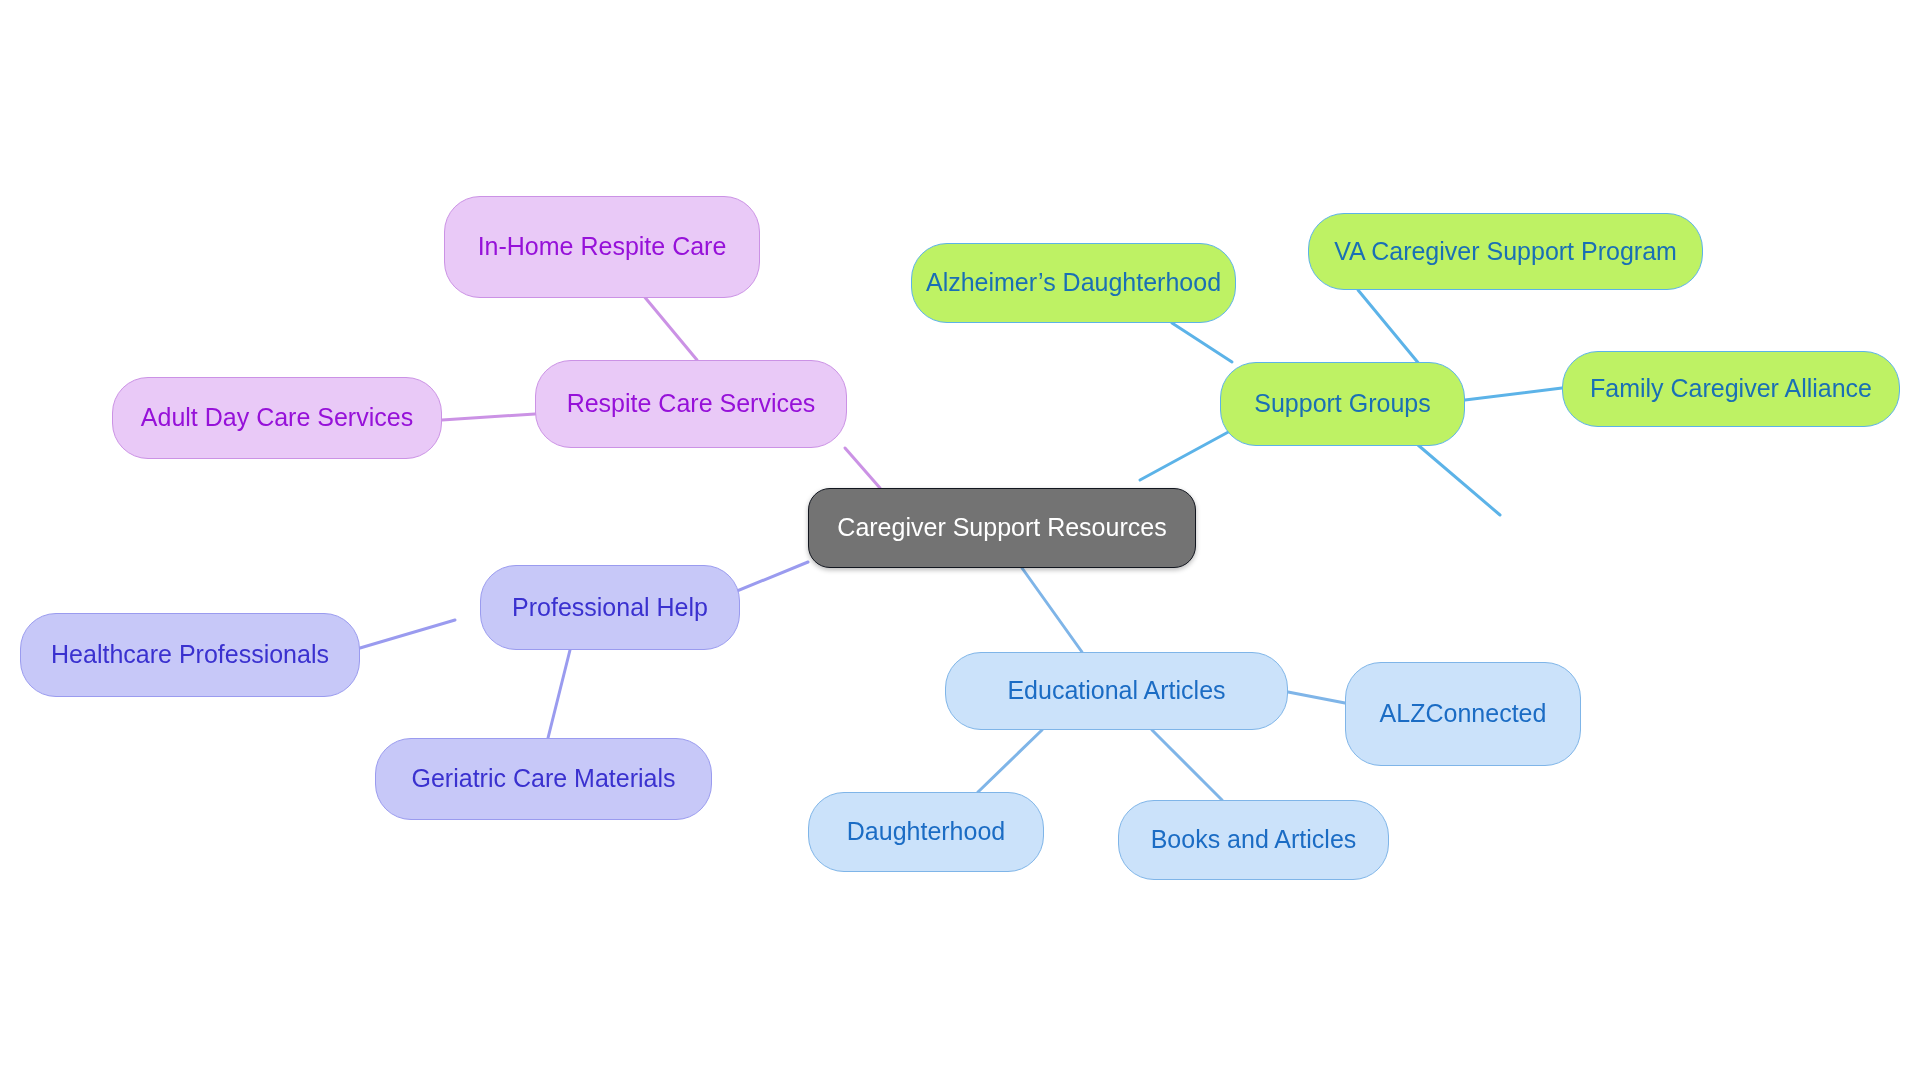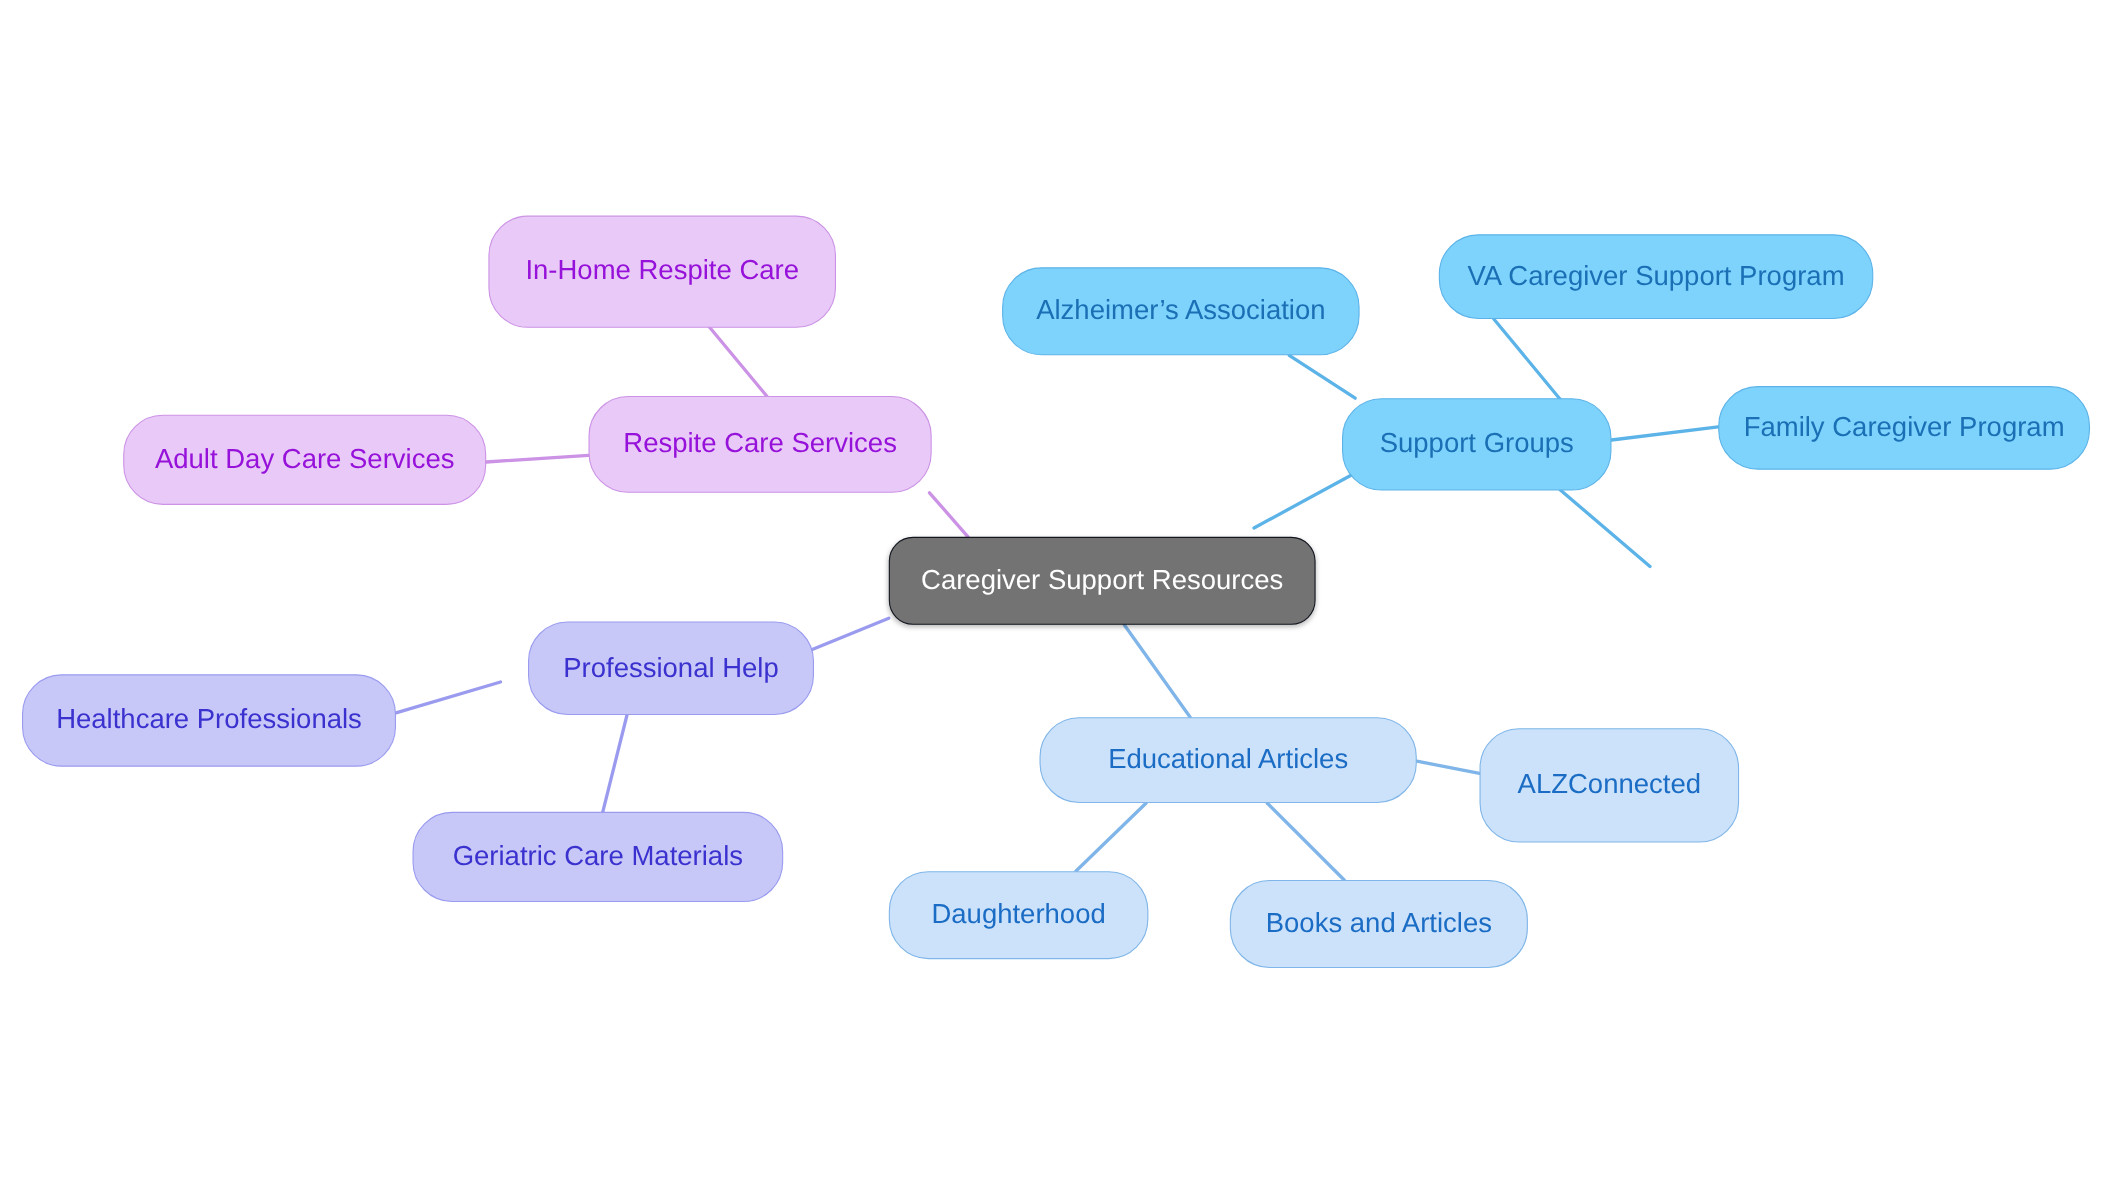--- a/index.html
+++ b/index.html
@@ -48,21 +48,21 @@
   .n-root {
     background: #737373;
     border-color: #12161f;
     color: #ffffff;
     border-radius: 22px;
     font-size: 25px;
     box-shadow: 0 2px 5px rgba(0,0,0,0.28);
   }
   
   .n-blue {
-    background: #7dd3fc;
+    background: #bef264;
     border-color: #5cb3e8;
     color: #1a6fb5;
     border-radius: 36px;
     font-size: 25px;
   }
   
   .n-lblue {
     background: #cbe2fa;
     border-color: #7fb5e8;
     color: #1b6cc4;
@@ -140,29 +140,29 @@
 
   <div class="node n-violet" style="left:112px; top:377px; width:330px; height:82px;">
     <span class="node-label">Adult Day Care Services</span>
   </div>
 
   <div class="node n-blue" style="left:1220px; top:362px; width:245px; height:84px;">
     <span class="node-label">Support Groups</span>
   </div>
 
   <div class="node n-blue" style="left:911px; top:243px; width:325px; height:80px;">
-    <span class="node-label">Alzheimer’s Association</span>
+    <span class="node-label">Alzheimer’s Daughterhood</span>
   </div>
 
   <div class="node n-blue" style="left:1308px; top:213px; width:395px; height:77px;">
     <span class="node-label">VA Caregiver Support Program</span>
   </div>
 
   <div class="node n-blue" style="left:1562px; top:351px; width:338px; height:76px;">
-    <span class="node-label">Family Caregiver Program</span>
+    <span class="node-label">Family Caregiver Alliance</span>
   </div>
 
 
   <div class="node n-lblue" style="left:945px; top:652px; width:343px; height:78px;">
     <span class="node-label">Educational Articles</span>
   </div>
 
   <div class="node n-lblue" style="left:1345px; top:662px; width:236px; height:104px;">
     <span class="node-label">ALZConnected</span>
   </div>

